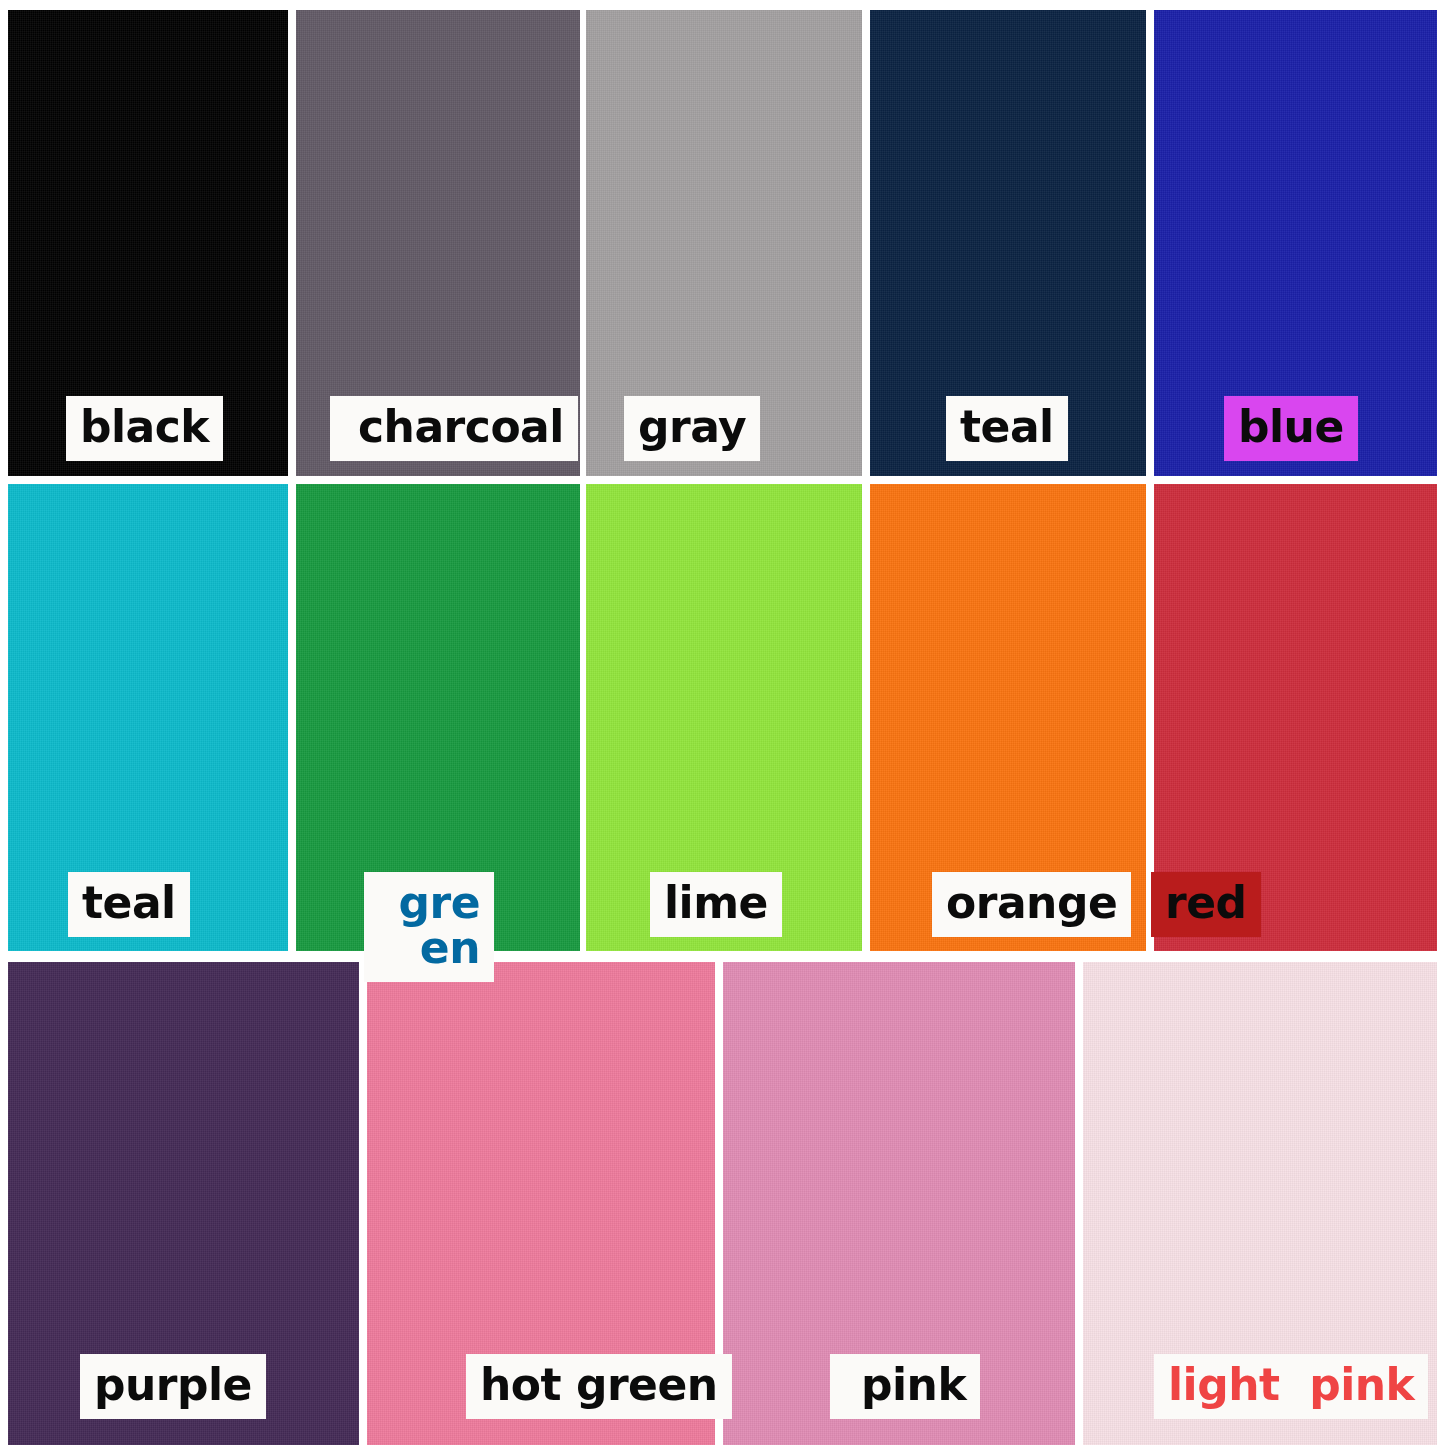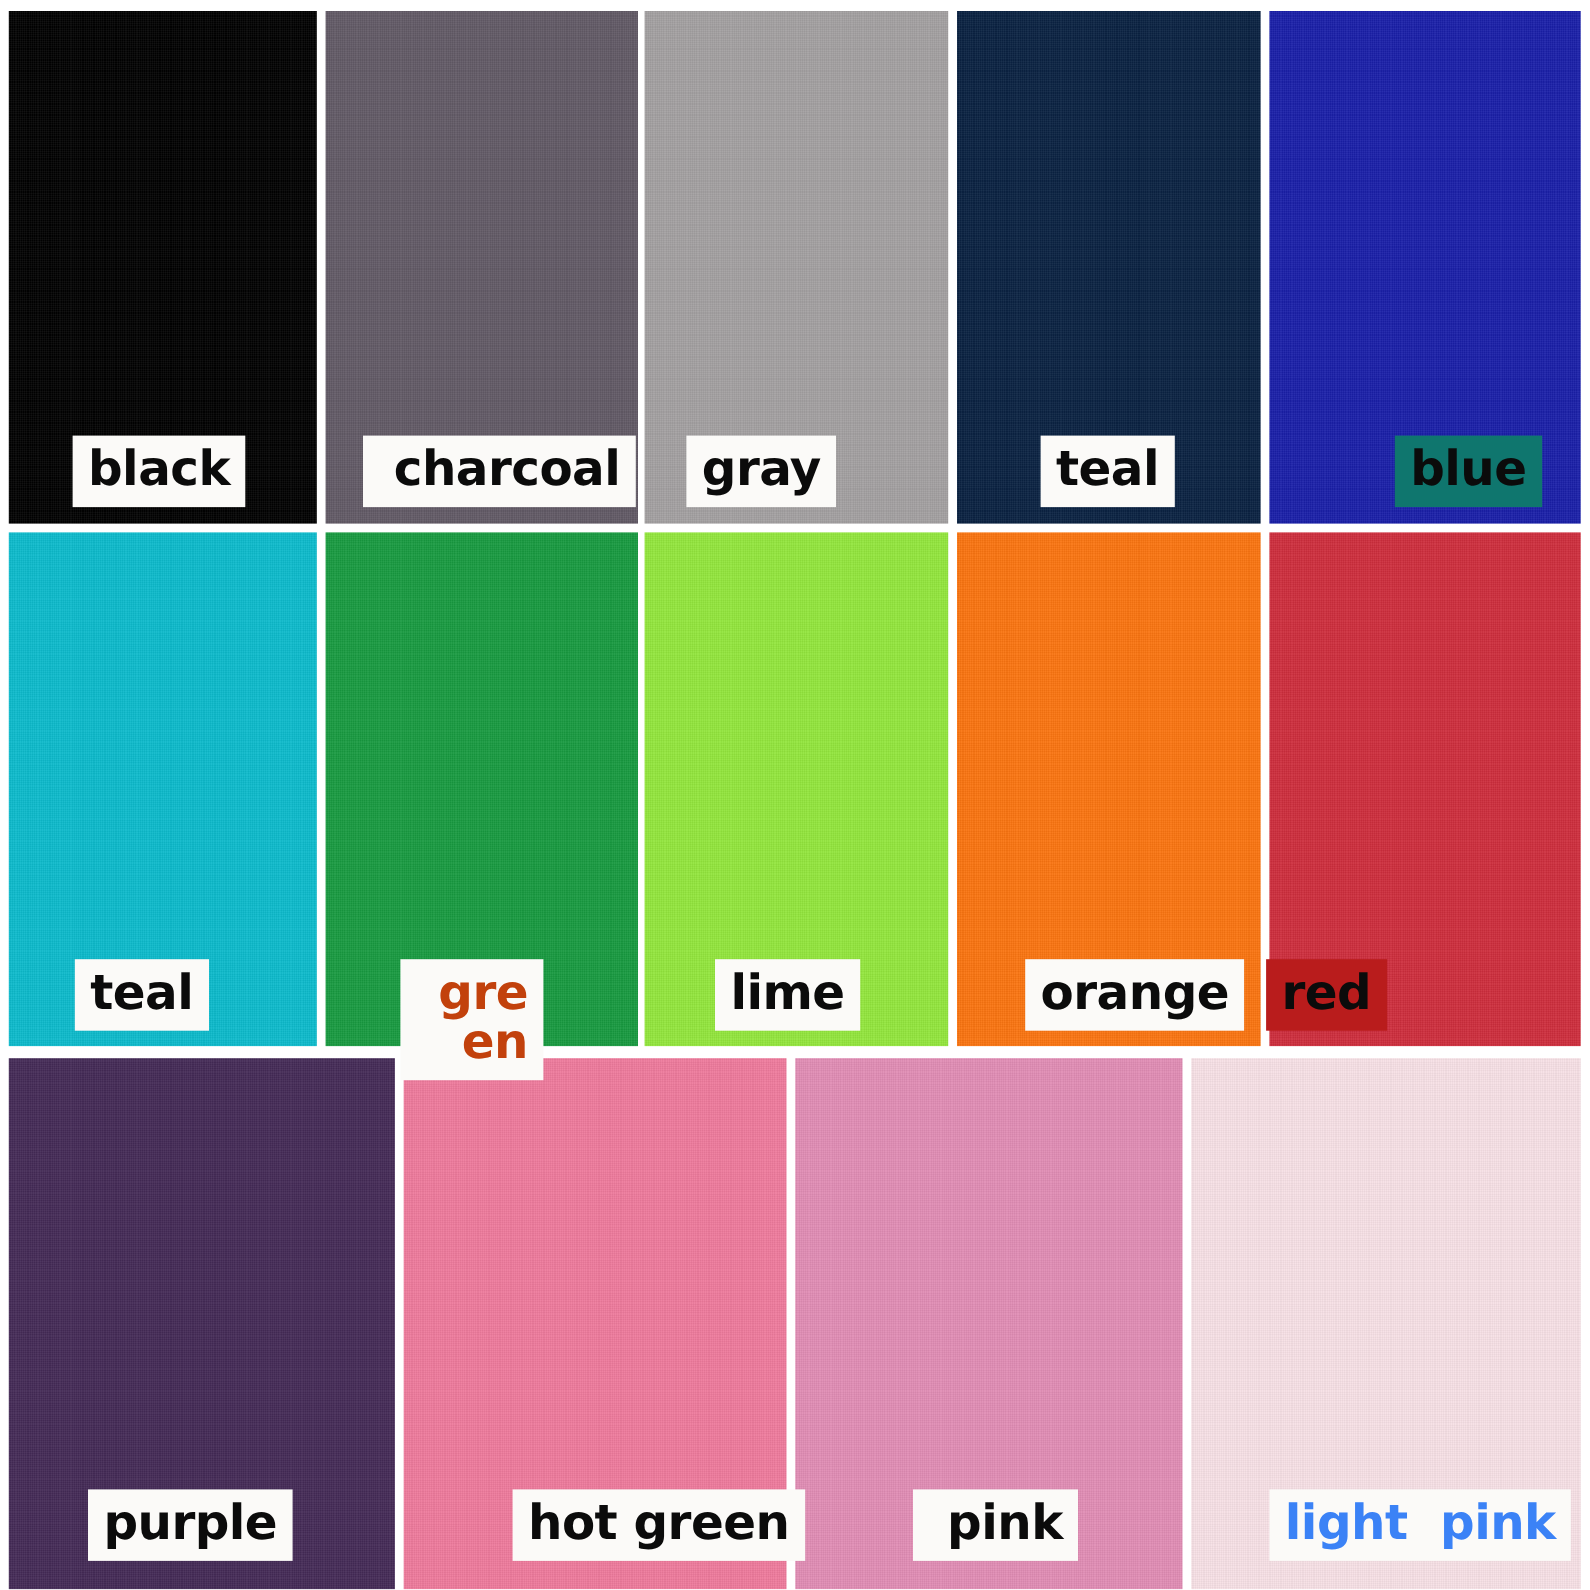--- a/index.html
+++ b/index.html
@@ -77,29 +77,29 @@
       <div class="fill" style="background-color: rgb(163, 160, 161);"></div>
     </div>
     <div class="label" style="left: 624px; top: 396px; background: rgb(251, 250, 248); color: rgb(11, 11, 11);">gray</div>
     <div class="swatch" style="left: 870px; top: 10px; width: 276px; height: 466px; --swatch-color: #0a2242;">
       <div class="fill" style="background-color: rgb(10, 34, 66);"></div>
     </div>
     <div class="label" style="left: 946px; top: 396px; background: rgb(251, 250, 248); color: rgb(11, 11, 11);">teal</div>
     <div class="swatch" style="left: 1154px; top: 10px; width: 283px; height: 466px; --swatch-color: #1a1fa8;">
       <div class="fill" style="background-color: rgb(26, 31, 168);"></div>
     </div>
-    <div class="label" style="left: 1224px; top: 396px; background: #0f766e; color: rgb(11, 11, 11); margin-left: 44px;">blue</div>
+    <div class="label" style="left: 1224px; top: 396px; background: #d946ef; color: rgb(11, 11, 11);">blue</div>
     <div class="swatch" style="left: 8px; top: 484px; width: 280px; height: 467px; --swatch-color: #0cbacb;">
       <div class="fill" style="background-color: rgb(12, 186, 203);"></div>
     </div>
     <div class="label" style="left: 68px; top: 872px; background: rgb(251, 250, 248); color: rgb(11, 11, 11);">teal</div>
     <div class="swatch" style="left: 296px; top: 484px; width: 284px; height: 467px; --swatch-color: #189a40;">
       <div class="fill" style="background-color: rgb(24, 154, 64);"></div>
     </div>
-    <div class="label wrap" style="left: 364px; top: 872px; width: 130px; background: rgb(251, 250, 248); color: #c2410c;">green</div>
+    <div class="label wrap" style="left: 364px; top: 872px; width: 130px; background: rgb(251, 250, 248); color: #0369a1;">green</div>
     <div class="swatch" style="left: 586px; top: 484px; width: 276px; height: 467px; --swatch-color: #92e53c;">
       <div class="fill" style="background-color: rgb(146, 229, 60);"></div>
     </div>
     <div class="label" style="left: 650px; top: 872px; background: rgb(251, 250, 248); color: rgb(11, 11, 11);">lime</div>
     <div class="swatch" style="left: 870px; top: 484px; width: 276px; height: 467px; --swatch-color: #fa7410;">
       <div class="fill" style="background-color: rgb(250, 116, 16);"></div>
     </div>
     <div class="label" style="left: 932px; top: 872px; background: rgb(251, 250, 248); color: rgb(11, 11, 11);">orange</div>
     <div class="swatch" style="left: 1154px; top: 484px; width: 283px; height: 467px; --swatch-color: #cd2d3c;">
       <div class="fill" style="background-color: rgb(205, 45, 60);"></div>
@@ -113,14 +113,14 @@
       <div class="fill" style="background-color: rgb(238, 122, 156);"></div>
     </div>
     <div class="label" style="left: 466px; top: 1354px; background: rgb(251, 250, 248); color: rgb(11, 11, 11);">hot green</div>
     <div class="swatch" style="left: 723px; top: 962px; width: 352px; height: 483px; --swatch-color: #e08cb4;">
       <div class="fill" style="background-color: rgb(224, 140, 180);"></div>
     </div>
     <div class="label" style="left: 830px; top: 1354px; background: rgb(251, 250, 248); color: rgb(11, 11, 11); padding-left: 31px;">pink</div>
     <div class="swatch" style="left: 1083px; top: 962px; width: 354px; height: 483px; --swatch-color: #f7e0e5;">
       <div class="fill" style="background-color: rgb(247, 224, 229);"></div>
     </div>
-    <div class="label" style="left: 1154px; top: 1354px; background: rgb(251, 250, 248); color: #3b82f6;">light  pink</div>
+    <div class="label" style="left: 1154px; top: 1354px; background: rgb(251, 250, 248); color: #ef4444;">light  pink</div>
   </div>
 
 </body></html>

